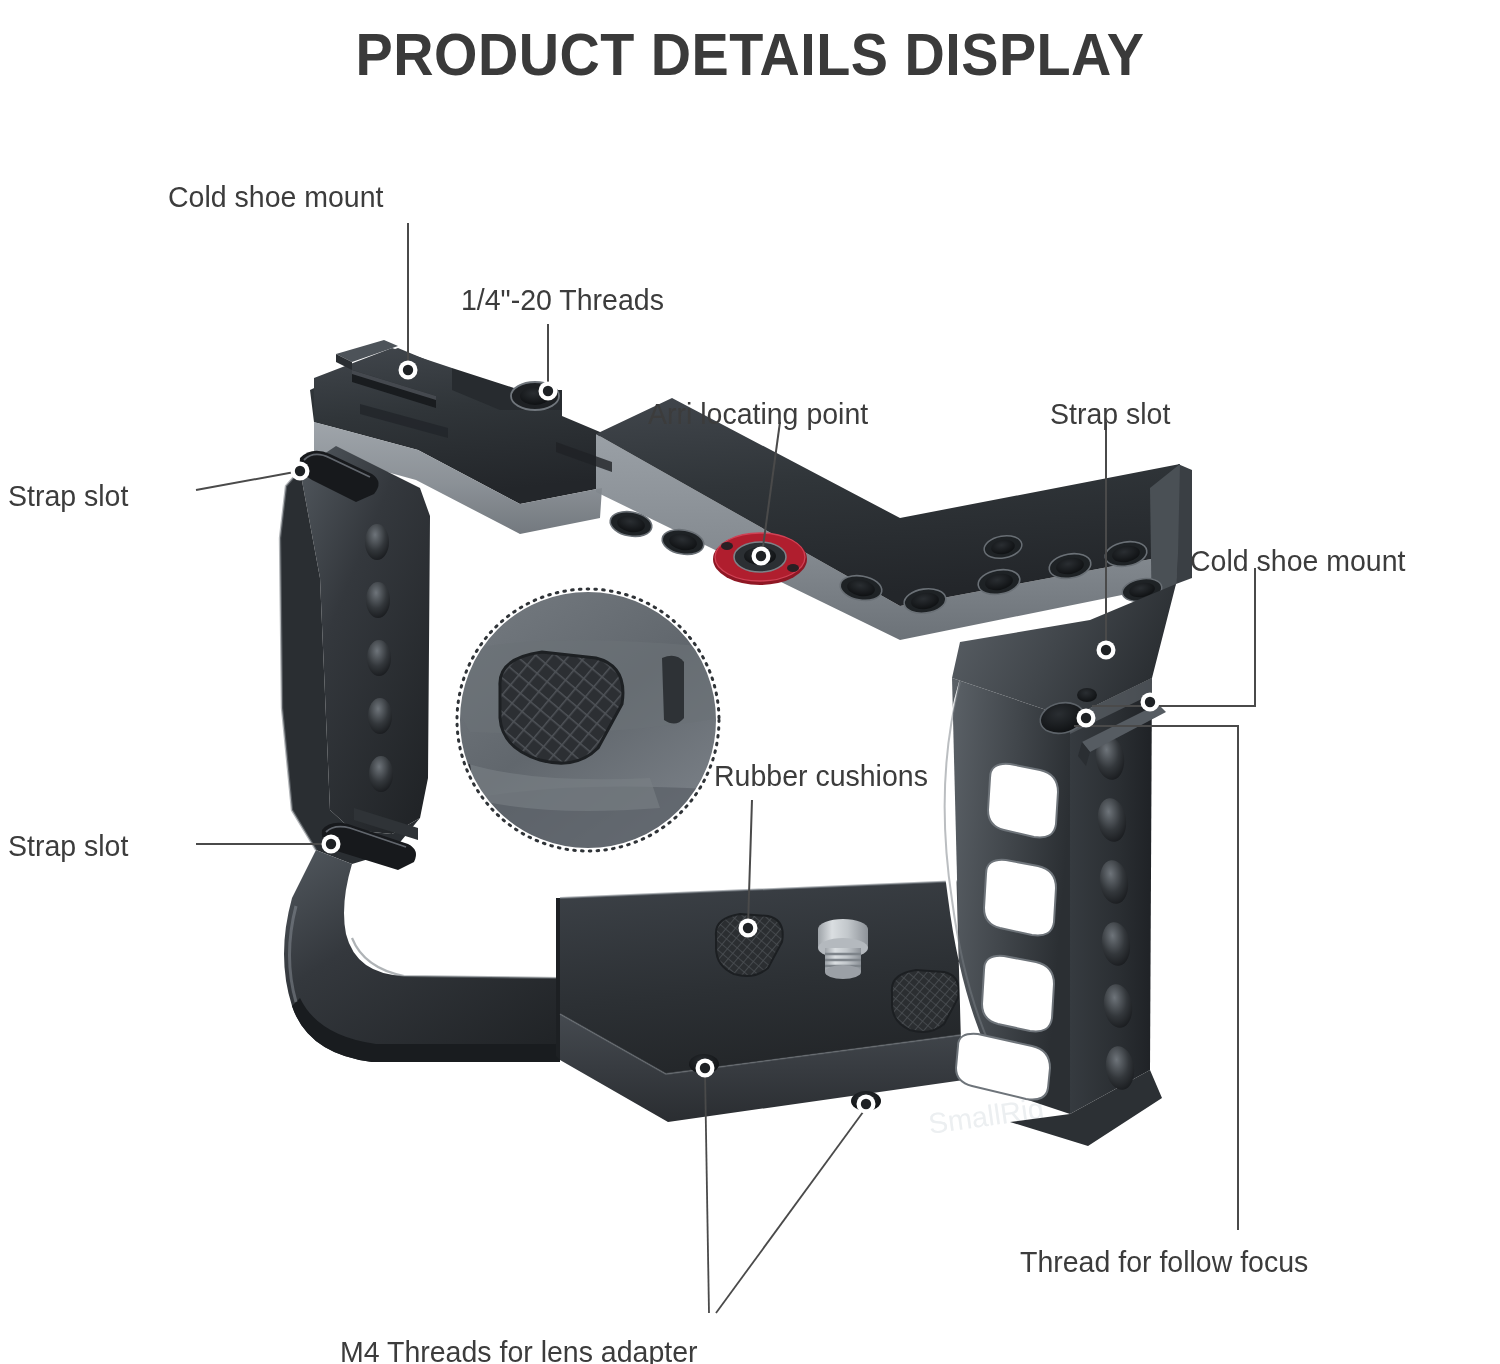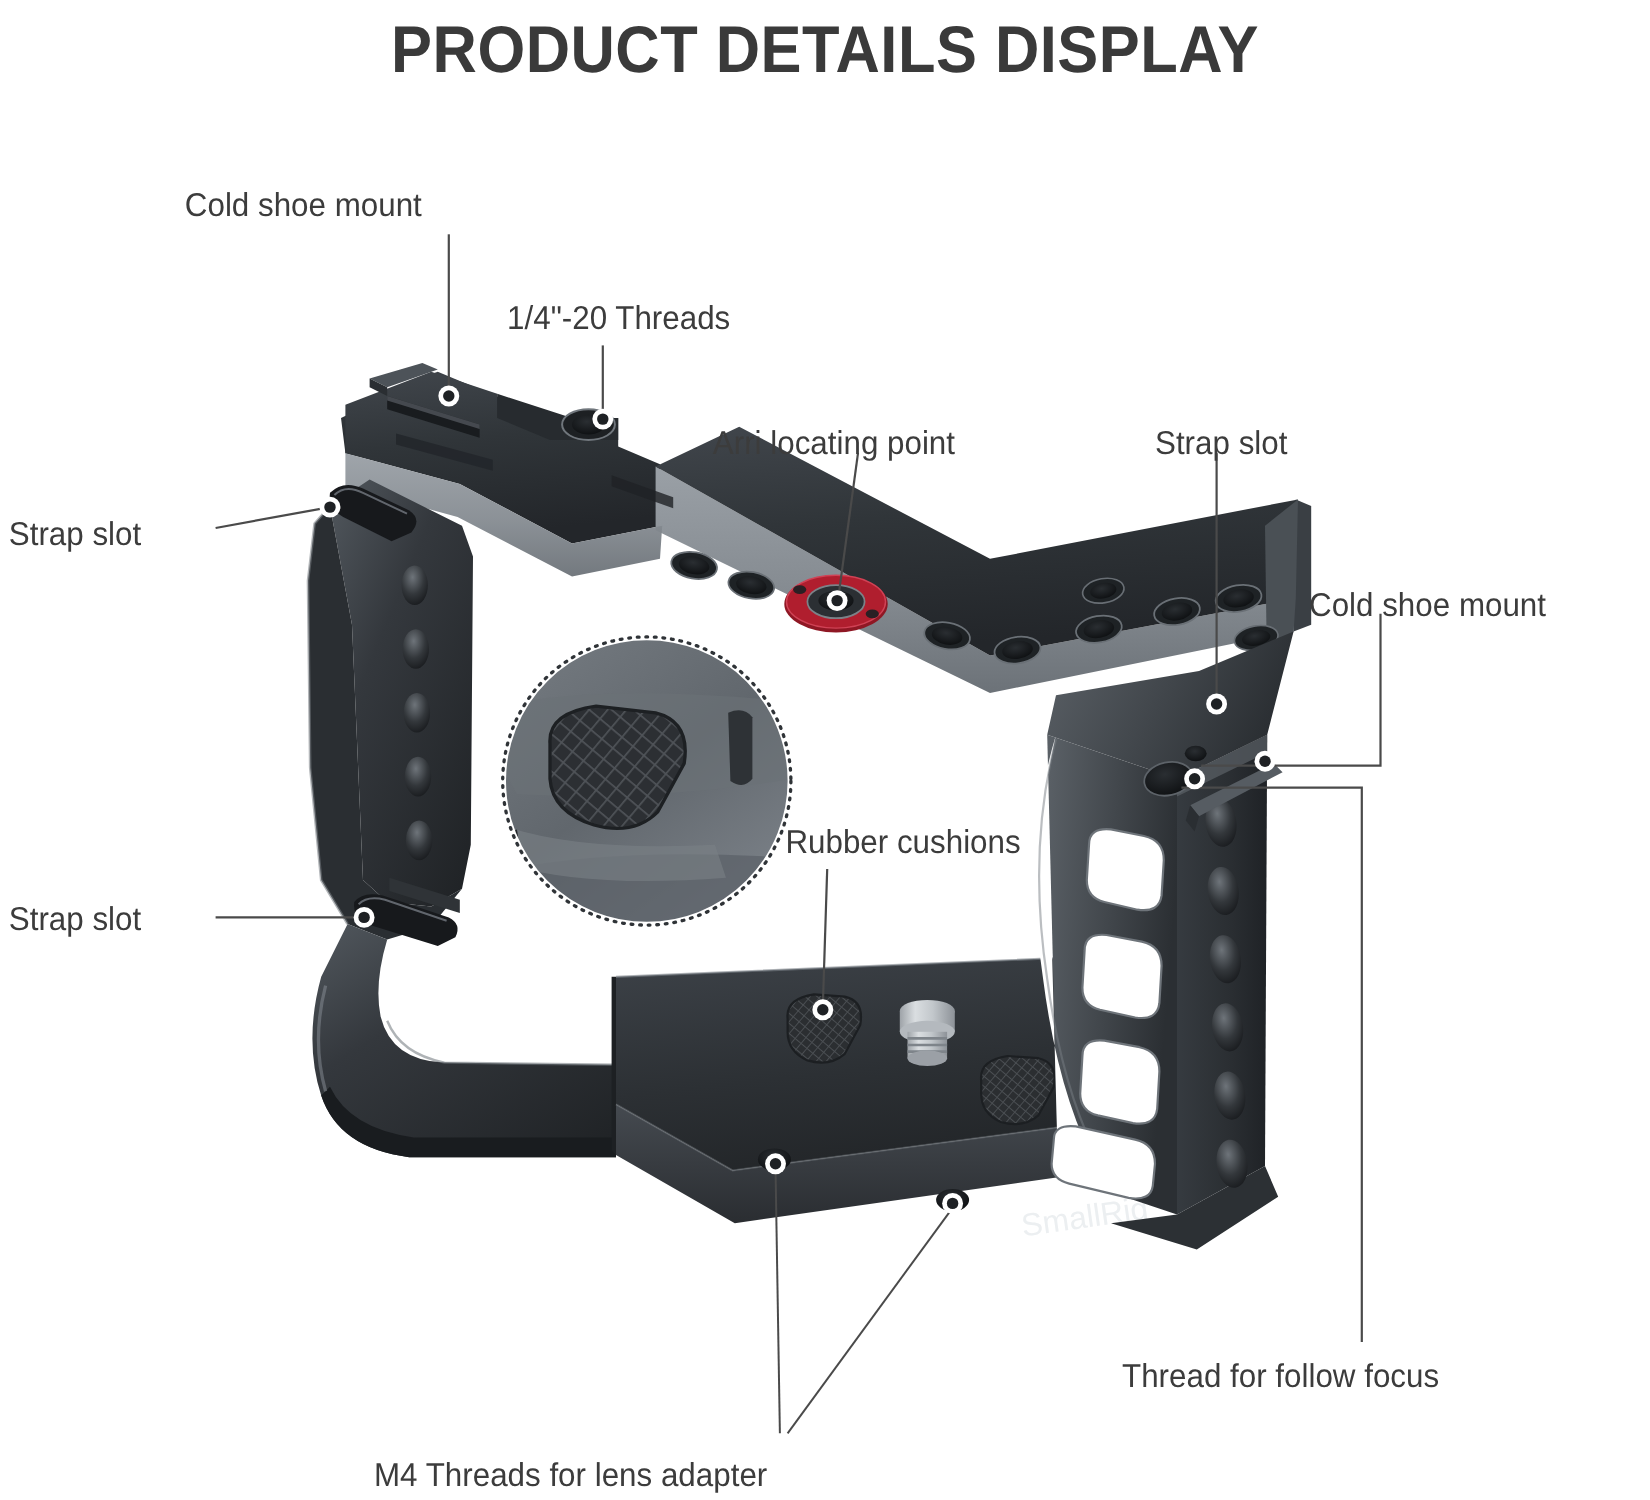--- a/index.html
+++ b/index.html
@@ -1,19 +1,19 @@
 <!DOCTYPE html>
 <html><head>
 <meta charset="utf-8">
 <style>
   html,body{margin:0;padding:0;background:#ffffff;}
   body{width:1500px;height:1364px;position:relative;overflow:hidden;
        font-family:"Liberation Sans","DejaVu Sans",sans-serif;}
 
-  #stage{position:absolute;left:0;top:8px;width:1500px;height:1300px;background:#fff;}
+  #stage{position:absolute;left:0;top:18px;width:1500px;height:1300px;background:#fff;}
 
   #title{
     position:absolute; left:0; top:2px; width:1500px; text-align:center;
     font-family:"Liberation Sans","DejaVu Sans",sans-serif;
     font-weight:bold; font-size:60px; letter-spacing:0.5px;
     color:#3a3a3a; white-space:nowrap;
     transform:scaleX(0.93); transform-origin:50% 50%;
   }
 
   .lbl{

